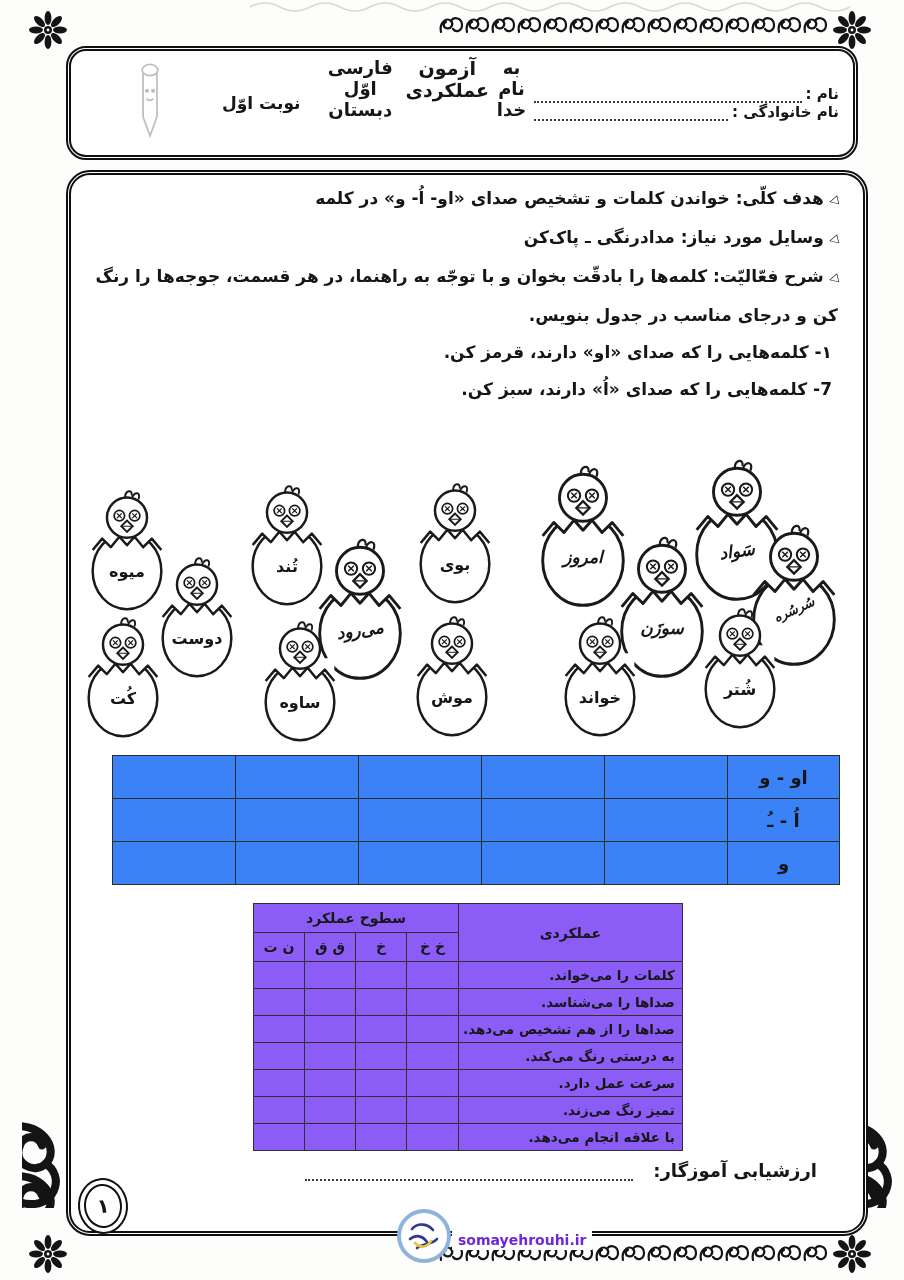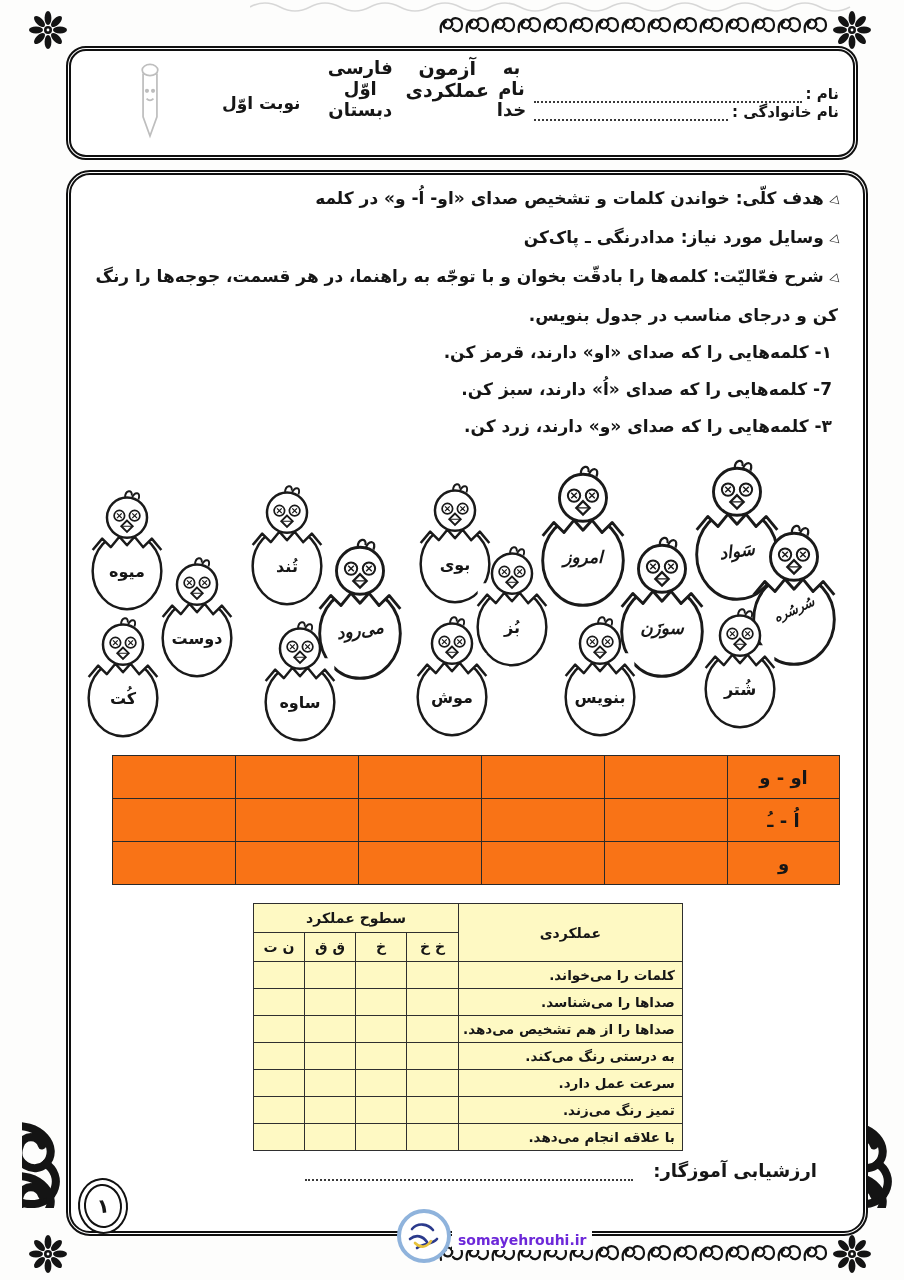--- a/index.html
+++ b/index.html
@@ -39,26 +39,26 @@
   .egg.lg{width:112px;height:146px;font-style:italic;}
   .egg svg{width:100%;height:100%;display:block;}
   .egg-word{position:absolute;left:0;right:0;top:59%;text-align:center;
             font-weight:bold;font-size:16px;}
   .egg.lg .egg-word{font-size:17px;top:57%;}
   .w-tilt8{transform:rotate(-8deg);}
   .w-tilt24{transform:rotate(-24deg);font-size:13px !important;top:54% !important;}
   
   .sound-table{position:absolute;left:112px;top:755px;z-index:3;border-collapse:collapse;
       table-layout:fixed;direction:rtl;}
-  .sound-table td{border:1.6px solid #2a2a2a;height:40px;background:#f97316;}
+  .sound-table td{border:1.6px solid #2a2a2a;height:40px;background:#3b82f6;}
   .sound-table td.lab{font-weight:bold;font-size:18px;text-align:center;}
   
   .rubric{position:absolute;left:253px;top:903px;z-index:3;border-collapse:collapse;
       table-layout:fixed;direction:rtl;}
-  .rubric td{border:1.6px solid #2f2f2f;background:#fef9c3;font-weight:bold;text-align:center;
+  .rubric td{border:1.6px solid #2f2f2f;background:#8b5cf6;font-weight:bold;text-align:center;
       font-size:14px;height:26px;padding:0 4px;}
   .rubric td.hdr{height:28px;}
   .rubric td.expect{text-align:right;font-size:13.5px;padding-right:7px;white-space:nowrap;}
   
   .eval{position:absolute;left:305px;top:1160px;width:512px;z-index:3;
         display:flex;align-items:flex-end;font-weight:bold;font-size:18px;}
   .eval .lbl{white-space:nowrap;margin-left:20px;}
   
   .pagenum-outer{position:absolute;left:78px;top:1178px;width:46px;height:52px;z-index:4;
       border:2.5px solid #111;border-radius:50%;transform:rotate(-6deg);
@@ -282,21 +282,20 @@
 
   <div class="main-box"></div>
 
   <div class="briefing">
     <p><span class="blt">◁</span><span>هدف کلّی: خواندن کلمات و تشخیص صدای «او- اُ- و» در کلمه</span></p>
     <p><span class="blt">◁</span><span>وسایل مورد نیاز: مدادرنگی ـ پاک‌کن</span></p>
     <p><span class="blt">◁</span><span>شرح فعّالیّت: کلمه‌ها را بادقّت بخوان و با توجّه به راهنما، در هر قسمت، جوجه‌ها را رنگ کن و درجای مناسب در جدول بنویس.</span></p>
     <div class="steps">
       <p>۱- کلمه‌هایی را که صدای «او» دارند، قرمز کن.</p>
       <p>7- کلمه‌هایی را که صدای «اُ» دارند، سبز کن.</p>
-      <p>۳- کلمه‌هایی را که صدای «و» دارند، زرد کن.</p>
     </div>
   </div>
 
   <div class="egg" style="left:79px;top:489px">
     <svg viewBox="0 0 100 130">
         <use href="#chick-egg"></use>
       </svg>
     <span class="egg-word">میوه</span>
     </div>
   <div class="egg" style="left:239px;top:484px">
@@ -328,26 +327,20 @@
         <use href="#chick-egg"></use>
       </svg>
     <span class="egg-word">دوست</span>
     </div>
   <div class="egg lg" style="left:304px;top:537px">
     <svg viewBox="0 0 100 130">
         <use href="#chick-egg"></use>
       </svg>
     <span class="egg-word w-tilt8">می‌رود</span>
     </div>
-  <div class="egg" style="left:464px;top:545px">
-    <svg viewBox="0 0 100 130">
-        <use href="#chick-egg"></use>
-      </svg>
-    <span class="egg-word">بُز</span>
-    </div>
   <div class="egg lg" style="left:606px;top:535px">
     <svg viewBox="0 0 100 130">
         <use href="#chick-egg"></use>
       </svg>
     <span class="egg-word">سوزَن</span>
     </div>
   <div class="egg lg" style="left:738px;top:523px">
     <svg viewBox="0 0 100 130">
         <use href="#chick-egg"></use>
       </svg>
@@ -368,21 +361,21 @@
   <div class="egg" style="left:404px;top:615px">
     <svg viewBox="0 0 100 130">
         <use href="#chick-egg"></use>
       </svg>
     <span class="egg-word">موش</span>
     </div>
   <div class="egg" style="left:552px;top:615px">
     <svg viewBox="0 0 100 130">
         <use href="#chick-egg"></use>
       </svg>
-    <span class="egg-word">بنویس</span>
+    <span class="egg-word">خواند</span>
     </div>
   <div class="egg" style="left:692px;top:607px">
     <svg viewBox="0 0 100 130">
         <use href="#chick-egg"></use>
       </svg>
     <span class="egg-word">شُتر</span>
     </div>
 
   <table class="sound-table">
     <colgroup>

